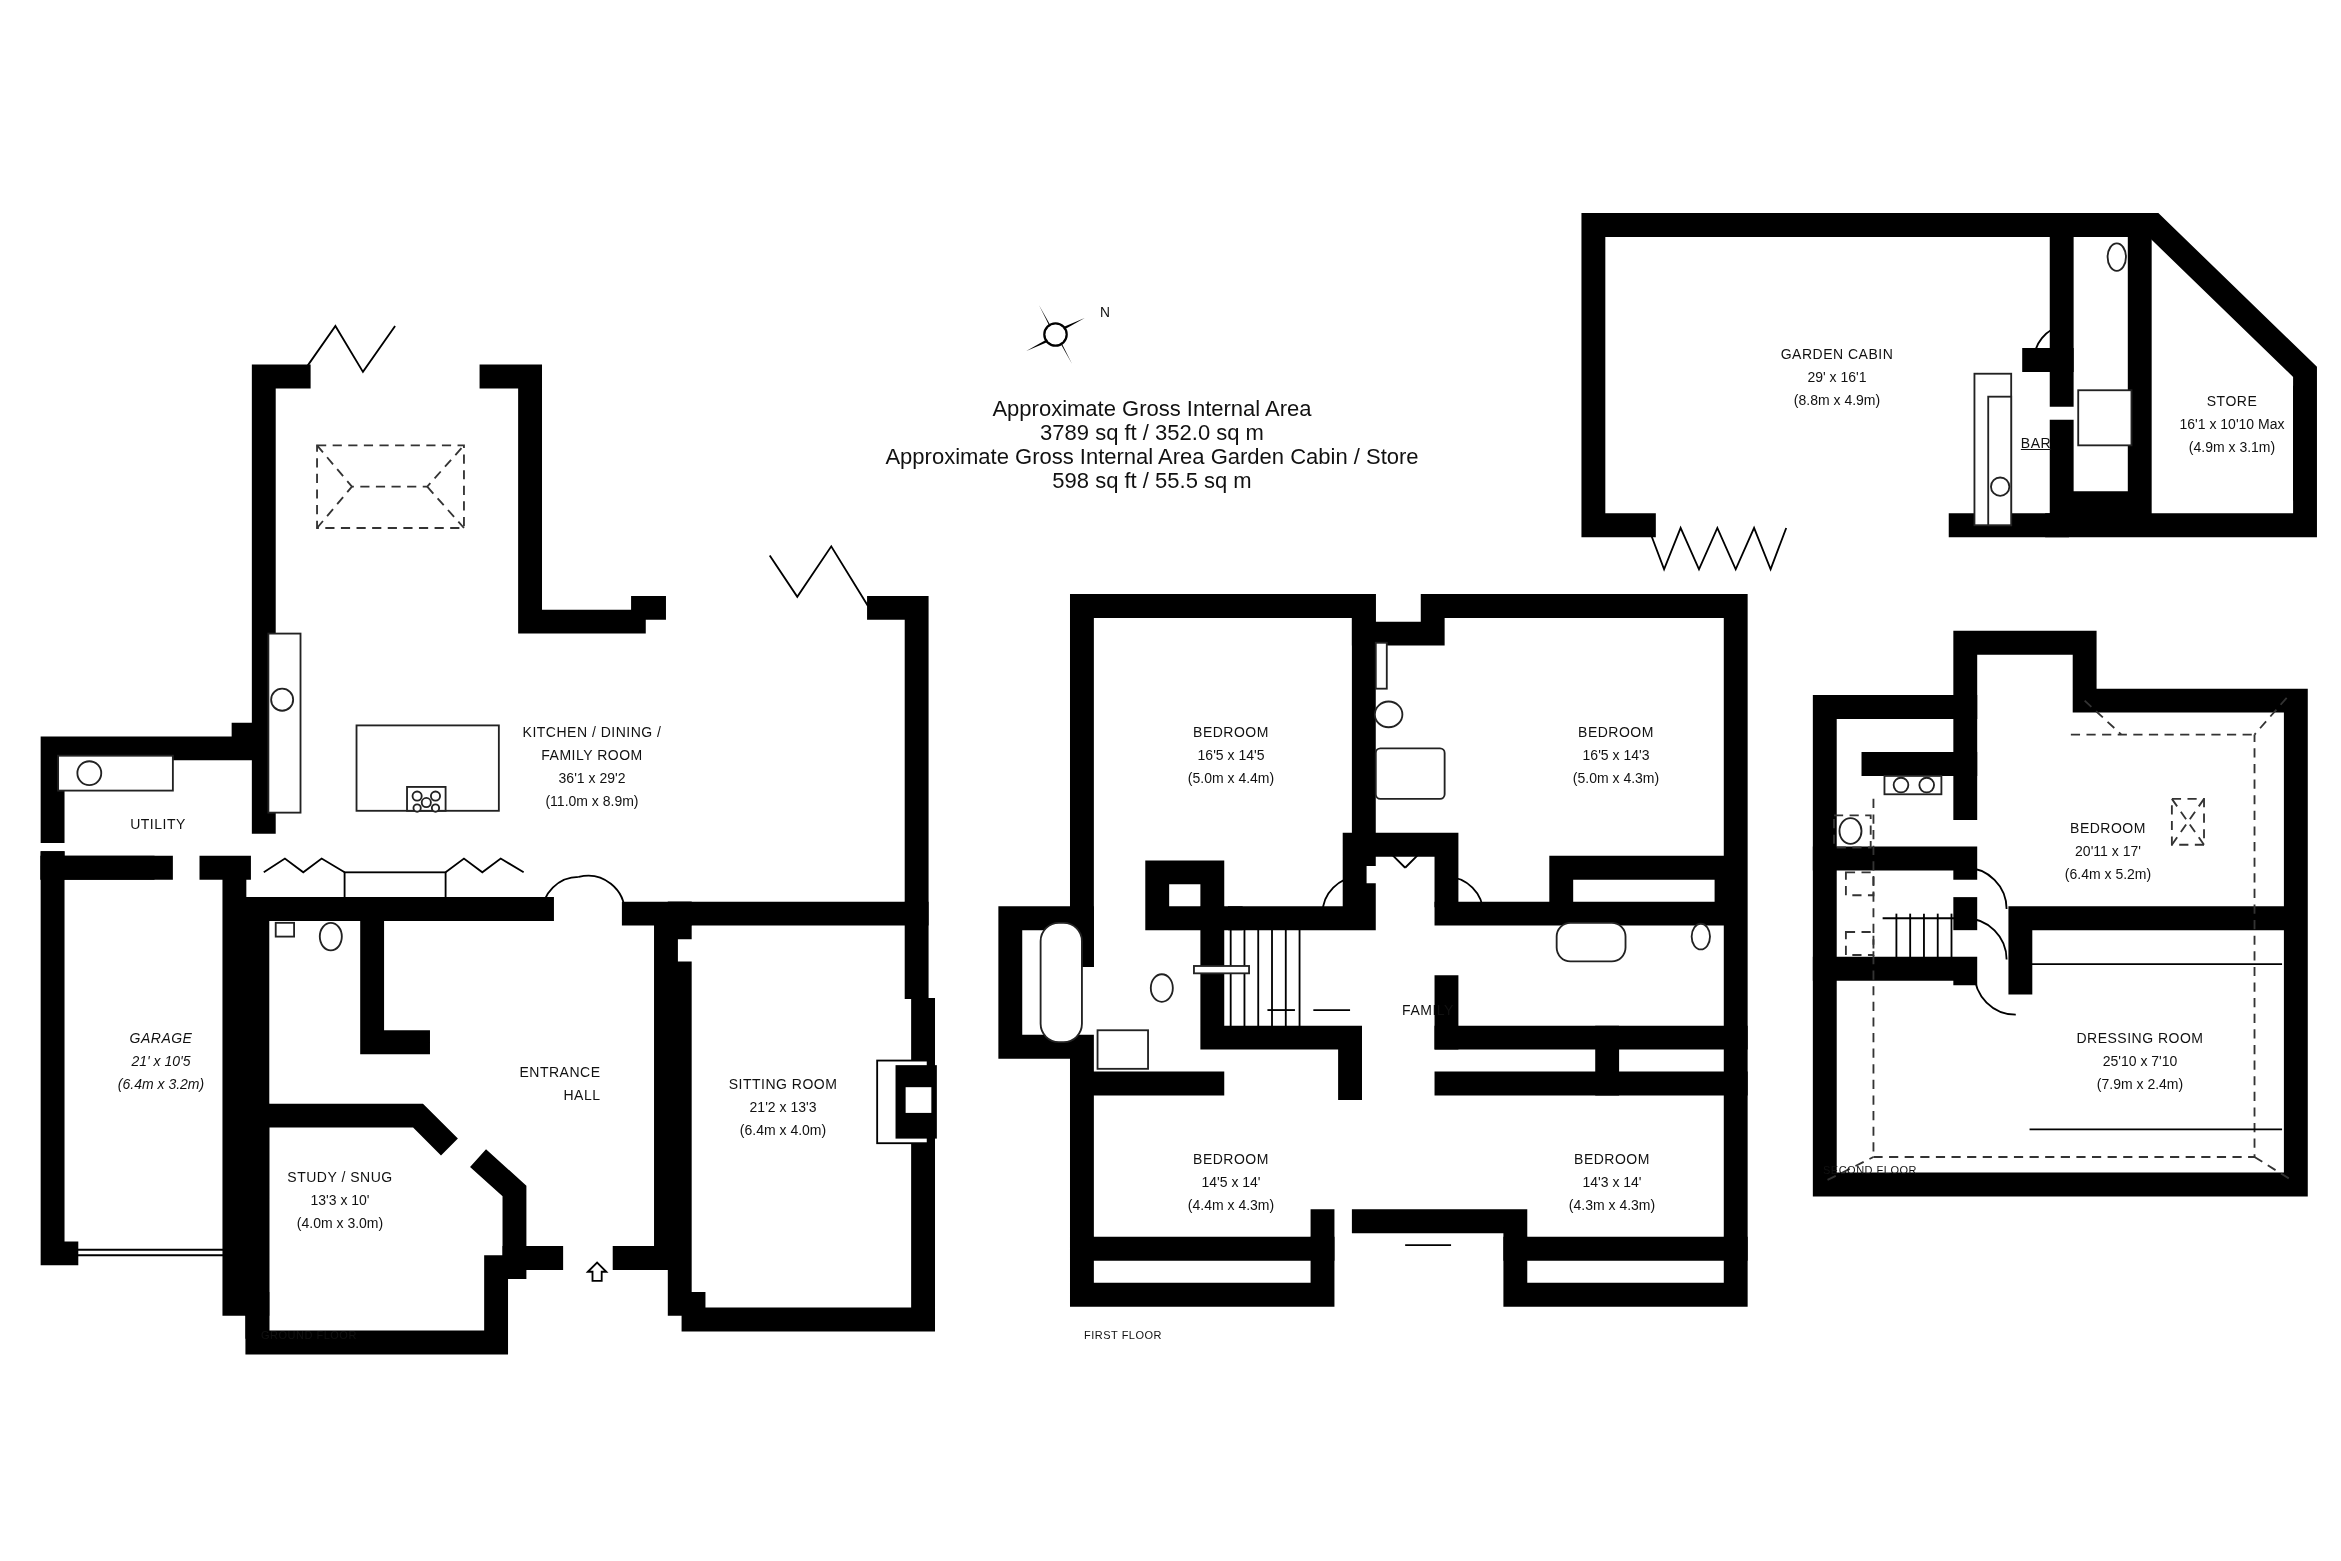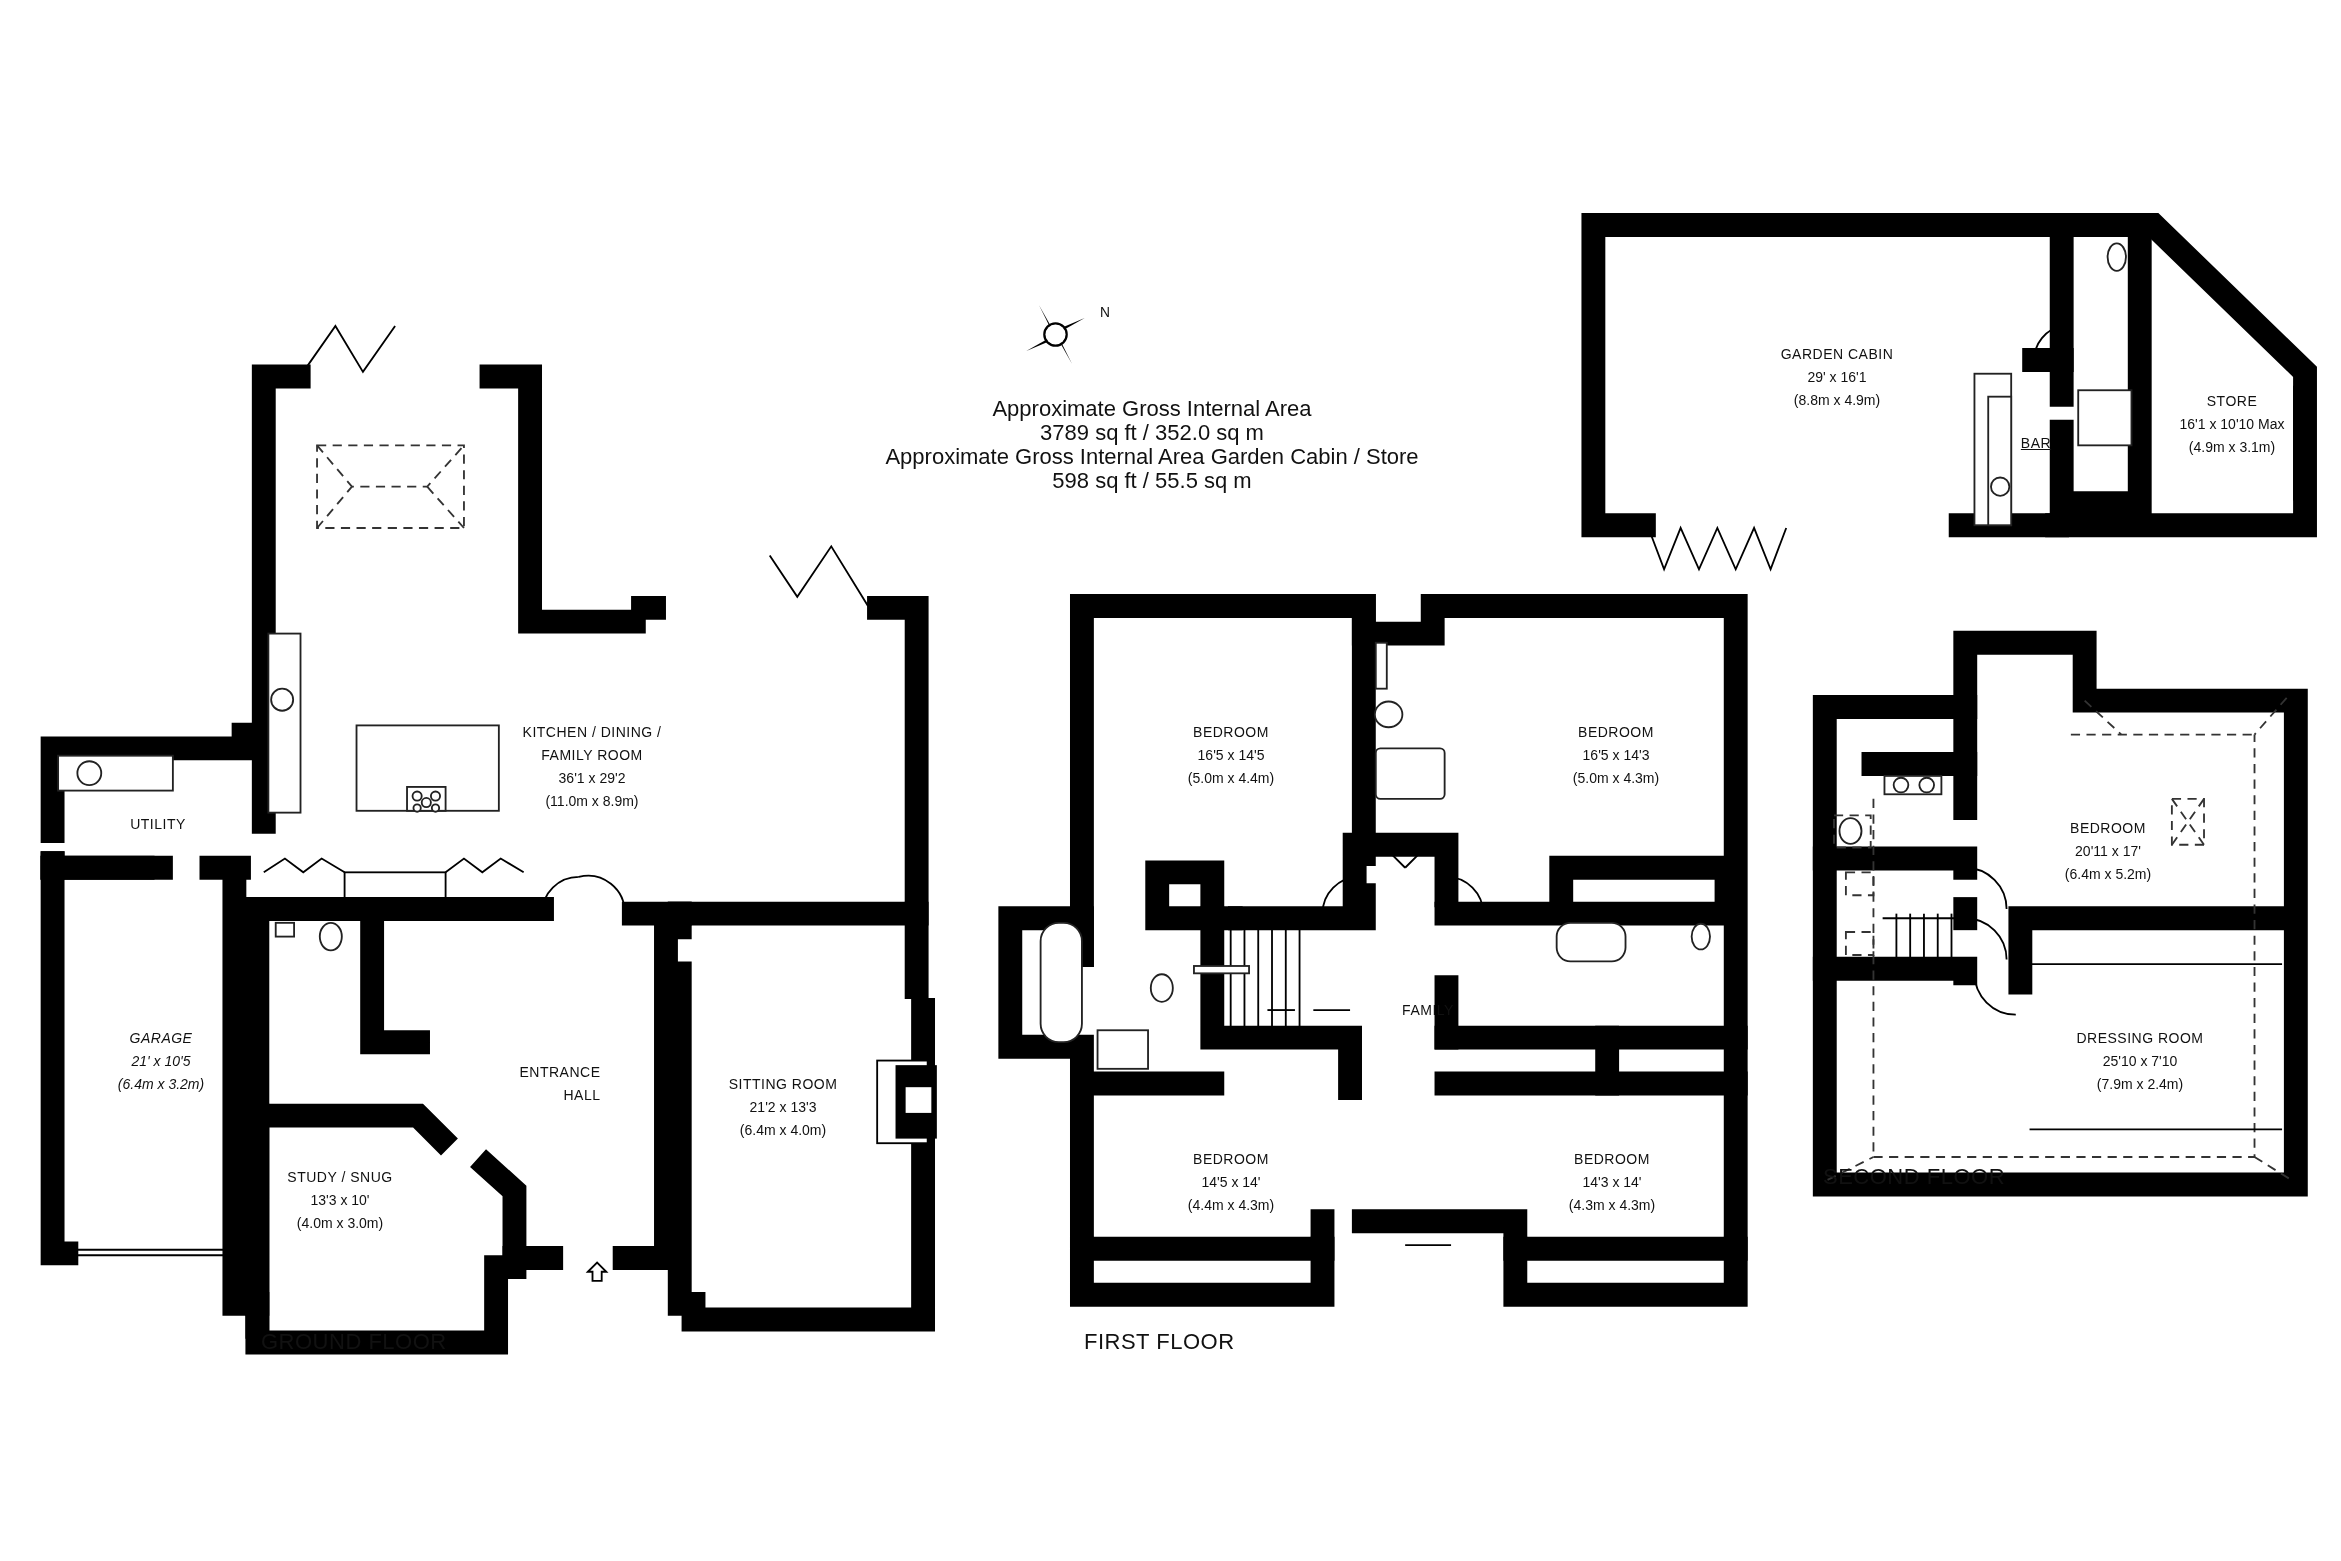--- a/index.html
+++ b/index.html
@@ -6,21 +6,21 @@
   body{width:2342px;height:1561px;position:relative;overflow:hidden;font-family:"Liberation Sans",sans-serif;color:#111;}
   svg.plan{position:absolute;left:0;top:0;width:2342px;height:1561px;}
   .wall{stroke:#000;stroke-width:26;fill:none;stroke-linecap:square;stroke-linejoin:miter;}
   .fix{stroke:#222;stroke-width:2;fill:#fff;}
   .dash{stroke:#333;stroke-width:2;fill:none;stroke-dasharray:10 7;}
   .win{stroke:#000;stroke-width:2;fill:#fff;}
   .door{stroke:#000;stroke-width:2;fill:none;}
   .label{position:absolute;text-align:center;transform:translateX(-50%);font-size:14px;line-height:23px;white-space:nowrap;}
   .label .name{letter-spacing:0.5px;}
   .area{position:absolute;left:1112px;top:397px;transform:translateX(-50%);text-align:center;font-size:22px;line-height:24px;white-space:nowrap;margin-left:40px;}
-  .floor-title{position:absolute;font-size:22px;letter-spacing:0.5px;}
+  .floor-title{position:absolute;font-size:11px;letter-spacing:0.5px;}
   .compass{position:absolute;left:1019px;top:298px;width:92px;height:73px;}
   .compass .n{position:absolute;left:81px;top:7.3px;font-size:13.8px;}
 </style>
 </head>
 <body>
 
 <svg class="plan" viewBox="0 0 2550 1700" xmlns="http://www.w3.org/2000/svg">
 
   <g>
 

